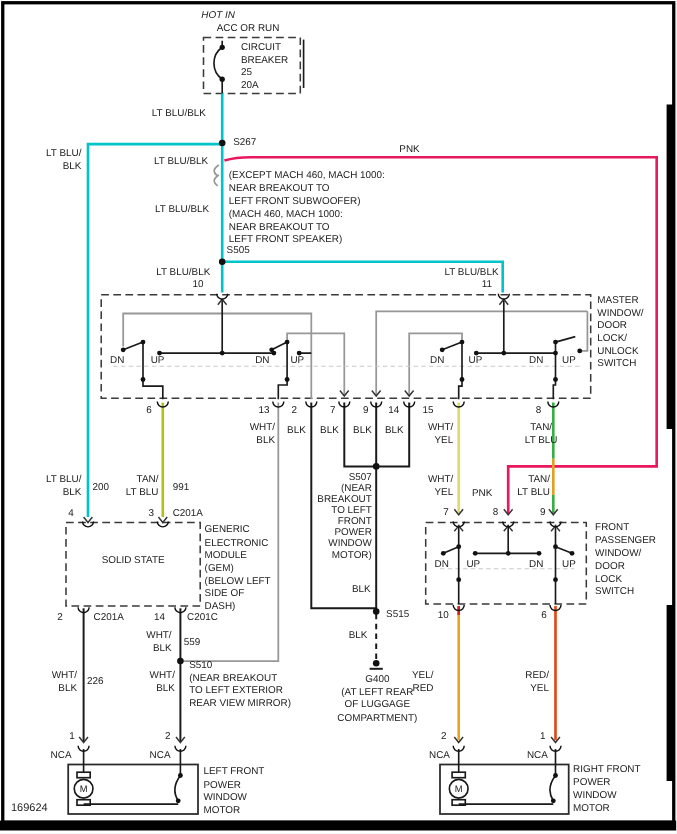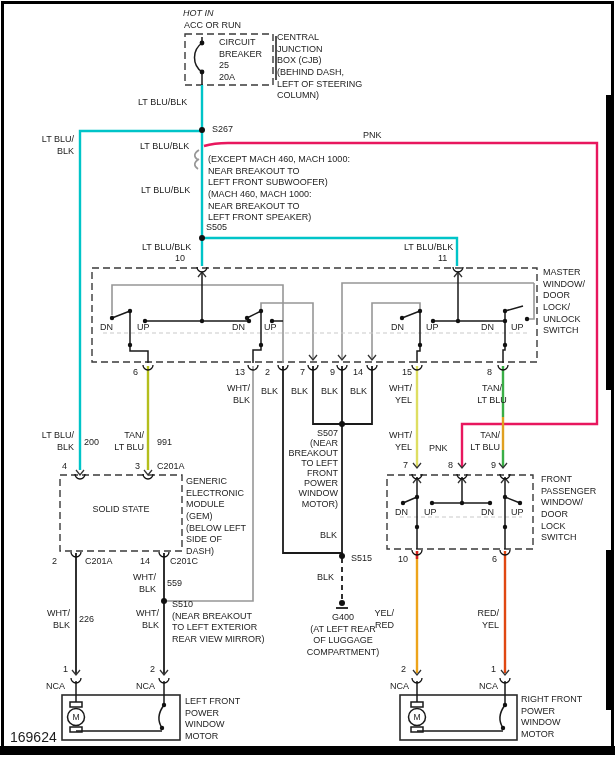--- a/index.html
+++ b/index.html
@@ -163,31 +163,25 @@
     <path class="arc" d="M143,365 a5,5 0 0 0 10,0 M248,365 a5,5 0 0 0 10,0 M278,365 a5,5 0 0 0 10,0 M308,365 a5,5 0 0 0 10,0 M337,365 a5,5 0 0 0 10,0 M367,365 a5,5 0 0 0 10,0 M412,365 a5,5 0 0 0 10,0 M498,365 a5,5 0 0 0 10,0"></path>
     <path class="arc" d="M75,474 a5,5 0 0 0 10,0 M143,474 a5,5 0 0 0 10,0"></path>
     <path class="arc" d="M71,552 a5,5 0 0 0 10,0 M159,552 a5,5 0 0 0 10,0"></path>
     <path class="arc" d="M412,474 a5,5 0 0 0 10,0 M457,474 a5,5 0 0 0 10,0 M500,474 a5,5 0 0 0 10,0"></path>
     <path class="arc" d="M412,550 a5,5 0 0 0 10,0 M500,550 a5,5 0 0 0 10,0"></path>
     <path class="arc" d="M71,678 a5,5 0 0 0 10,0 M159,678 a5,5 0 0 0 10,0 M412,678 a5,5 0 0 0 10,0 M500,678 a5,5 0 0 0 10,0"></path>
   </g>
 </svg>
 
 <div class="lbl i" style="left:183px;top:8px">HOT IN</div>
-<div class="lbl" style="left:184px;top:20px">ACC OR RUN</div>
+<div class="lbl" style="left:197px;top:20px">ACC OR RUN</div>
 <div class="lbl" style="left:219px;top:37px">CIRCUIT
 BREAKER
 25
 20A</div>
-<div class="lbl" style="left:277px;top:32px">CENTRAL
-JUNCTION
-BOX (CJB)
-(BEHIND DASH,
-LEFT OF STEERING
-COLUMN)</div>
 
 <div class="lbl" style="left:138px;top:97px">LT BLU/BLK</div>
 <div class="lbl" style="left:212px;top:124px">S267</div>
 <div class="lbl r" style="left:28px;top:134px;width:46px">LT BLU/
 BLK</div>
 <div class="lbl" style="left:140px;top:141px">LT BLU/BLK</div>
 <div class="lbl" style="left:363px;top:130px">PNK</div>
 <div class="lbl" style="left:208px;top:154px">(EXCEPT MACH 460, MACH 1000:
 NEAR BREAKOUT TO
 LEFT FRONT SUBWOOFER)
@@ -215,21 +209,21 @@
 <div class="lbl" style="left:426px;top:322px">UP</div>
 <div class="lbl" style="left:481px;top:322px">DN</div>
 <div class="lbl" style="left:511px;top:322px">UP</div>
 
 <div class="lbl" style="left:133px;top:367px">6</div>
 <div class="lbl" style="left:235px;top:367px">13</div>
 <div class="lbl" style="left:265px;top:367px">2</div>
 <div class="lbl" style="left:300px;top:367px">7</div>
 <div class="lbl" style="left:330px;top:367px">9</div>
 <div class="lbl" style="left:353px;top:367px">14</div>
-<div class="lbl" style="left:402px;top:367px">15</div>
+<div class="lbl" style="left:384px;top:367px">15</div>
 <div class="lbl" style="left:487px;top:367px">8</div>
 
 <div class="lbl r" style="left:224px;top:383px;width:26px">WHT/
 BLK</div>
 <div class="lbl" style="left:261px;top:386px">BLK</div>
 <div class="lbl" style="left:291px;top:386px">BLK</div>
 <div class="lbl" style="left:321px;top:386px">BLK</div>
 <div class="lbl" style="left:350px;top:386px">BLK</div>
 <div class="lbl r" style="left:386px;top:383px;width:26px">WHT/
 YEL</div>
@@ -323,15 +317,15 @@
 <div class="lbl" style="left:491px;top:664px">1</div>
 <div class="lbl" style="left:390px;top:681px">NCA</div>
 <div class="lbl" style="left:479px;top:681px">NCA</div>
 <div class="lbl" style="left:521px;top:694px">RIGHT FRONT
 POWER
 WINDOW
 MOTOR</div>
 <div class="lbl c" style="left:69px;top:712px;width:14px;font-size:8.5px">M</div>
 <div class="lbl c" style="left:410px;top:712px;width:14px;font-size:8.5px">M</div>
 
-<div class="lbl" style="left:10px;top:728px;font-size:14px">169624</div>
+<div class="lbl" style="left:10px;top:728px;font-size:10px">169624</div>
 
 </div>
 
 </body></html>

